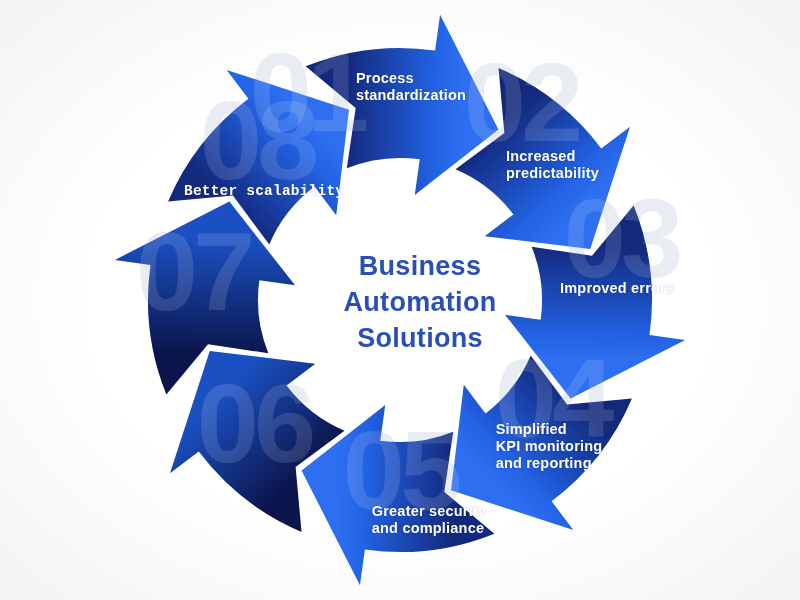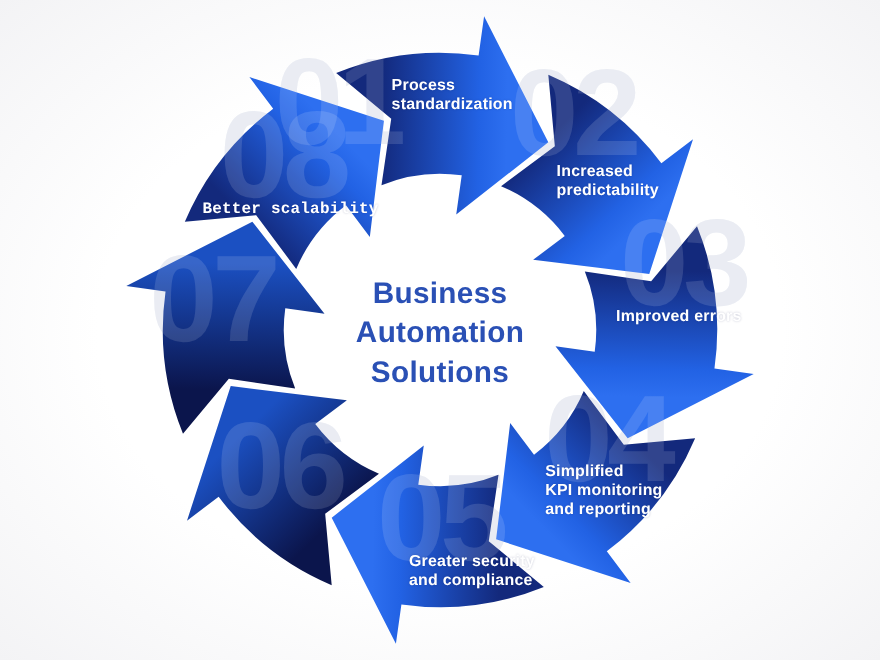--- a/index.html
+++ b/index.html
@@ -97,16 +97,16 @@
       <div class="seg-label" style="left: 506px; top: 148px;">Increased
 predictability</div>
       <div class="seg-label" style="left: 560px; top: 280px;">Improved errors</div>
       <div class="seg-label center" style="left: 549px; top: 421px;">Simplified
 KPI monitoring
 and reporting</div>
       <div class="seg-label center" style="left: 429px; top: 503px;">Greater security
 and compliance</div>
       <div class="seg-label" style="left: 184px; top: 183px; font-family: Liberation Mono, monospace;">Better scalability</div>
     </div>
-  <div class="center-title" style="color: rgb(42, 80, 181);">Business
+  <div class="center-title" style="color: rgb(42, 80, 181); margin-left: 20px;">Business
 Automation
 Solutions</div>
 </div>
 
 </body></html>

